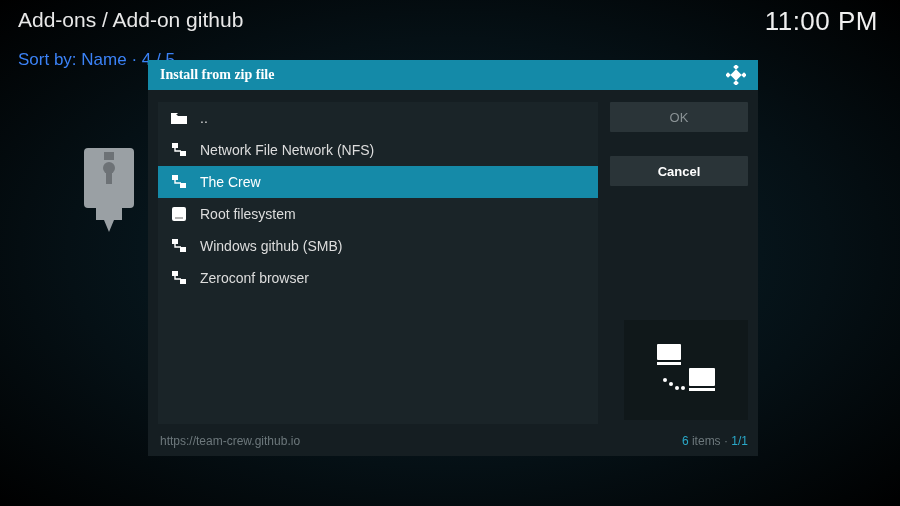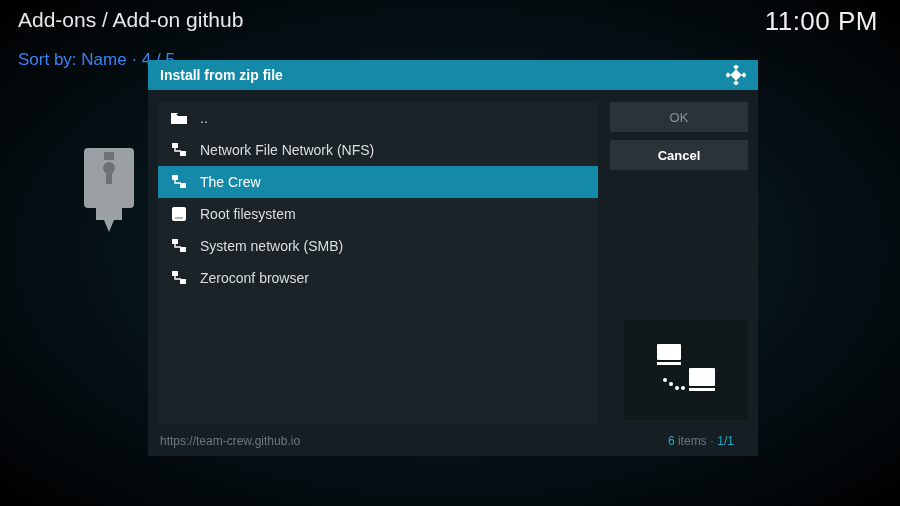--- a/index.html
+++ b/index.html
@@ -32,20 +32,21 @@
     width: 610px; height: 396px;
     background: #151e22;
     display: flex; flex-direction: column;
   }
   .dialog-titlebar {
     height: 30px;
     background: #148aa8;
     display: flex; align-items: center;
     padding: 8px 12px;
     justify-content: space-between;
+    font-family: Liberation Serif, serif;
   }
   .dialog-title { font-size: 14px; font-weight: 700; color: #fff; }
   .kodi-logo { width: 20px; height: 20px; }
   .dialog-body {
     flex: 1;
     display: flex;
     padding: 12px 10px 6px 10px;
     gap: 12px;
   }
   .file-list {
@@ -60,21 +61,21 @@
     gap: 12px;
     font-size: 14px;
     color: #ddd;
     cursor: pointer;
   }
   .file-item.selected { background: #158aa8; color: #fff; }
   .file-icon { width: 18px; height: 18px; display:flex; align-items:center; justify-content:center; flex-shrink:0; }
   .side-panel {
     flex: 1;
     display: flex; flex-direction: column;
-    gap: 8px;
+    gap: 24px;
   }
   .btn {
     height: 30px;
     background: #2a3438;
     display: flex; align-items: center; justify-content: center;
     font-size: 13px;
     cursor: pointer;
     border-radius: 1px;
   }
   .btn.dim { color: #8a9295; }
@@ -82,21 +83,21 @@
   .preview {
     margin-top: auto;
     width: 124px; height: 100px;
     align-self: flex-end;
     background: #10181a;
     display: flex; align-items:center; justify-content:center;
     margin-bottom: 4px;
   }
   .status-bar {
     display: flex; justify-content: space-between;
-    padding: 4px 24px 8px 12px;
+    padding: 4px 10px 8px 12px;
     font-size: 12px;
     color: #6d787c;
   }
   .status-right { color: #6d787c; }
   .status-right .accent { color: #2aa8c8; }
 </style>
 </head>
 <body>
 
 <div class="header">
@@ -172,21 +173,21 @@
           <span>Root filesystem</span>
         </div>
         <div class="file-item">
           <span class="file-icon">
             <svg viewBox="0 0 18 18">
               <rect x="2" y="2" width="6" height="5" fill="#fff"></rect>
               <rect x="10" y="10" width="6" height="5" fill="#fff"></rect>
               <path d="M5 7 v3 h6" stroke="#fff" stroke-width="1.4" fill="none"></path>
             </svg>
           </span>
-          <span>System network (SMB)</span>
+          <span>Windows github (SMB)</span>
         </div>
         <div class="file-item">
           <span class="file-icon">
             <svg viewBox="0 0 18 18">
               <rect x="2" y="2" width="6" height="5" fill="#fff"></rect>
               <rect x="10" y="10" width="6" height="5" fill="#fff"></rect>
               <path d="M5 7 v3 h6" stroke="#fff" stroke-width="1.4" fill="none"></path>
             </svg>
           </span>
           <span>Zeroconf browser</span>

